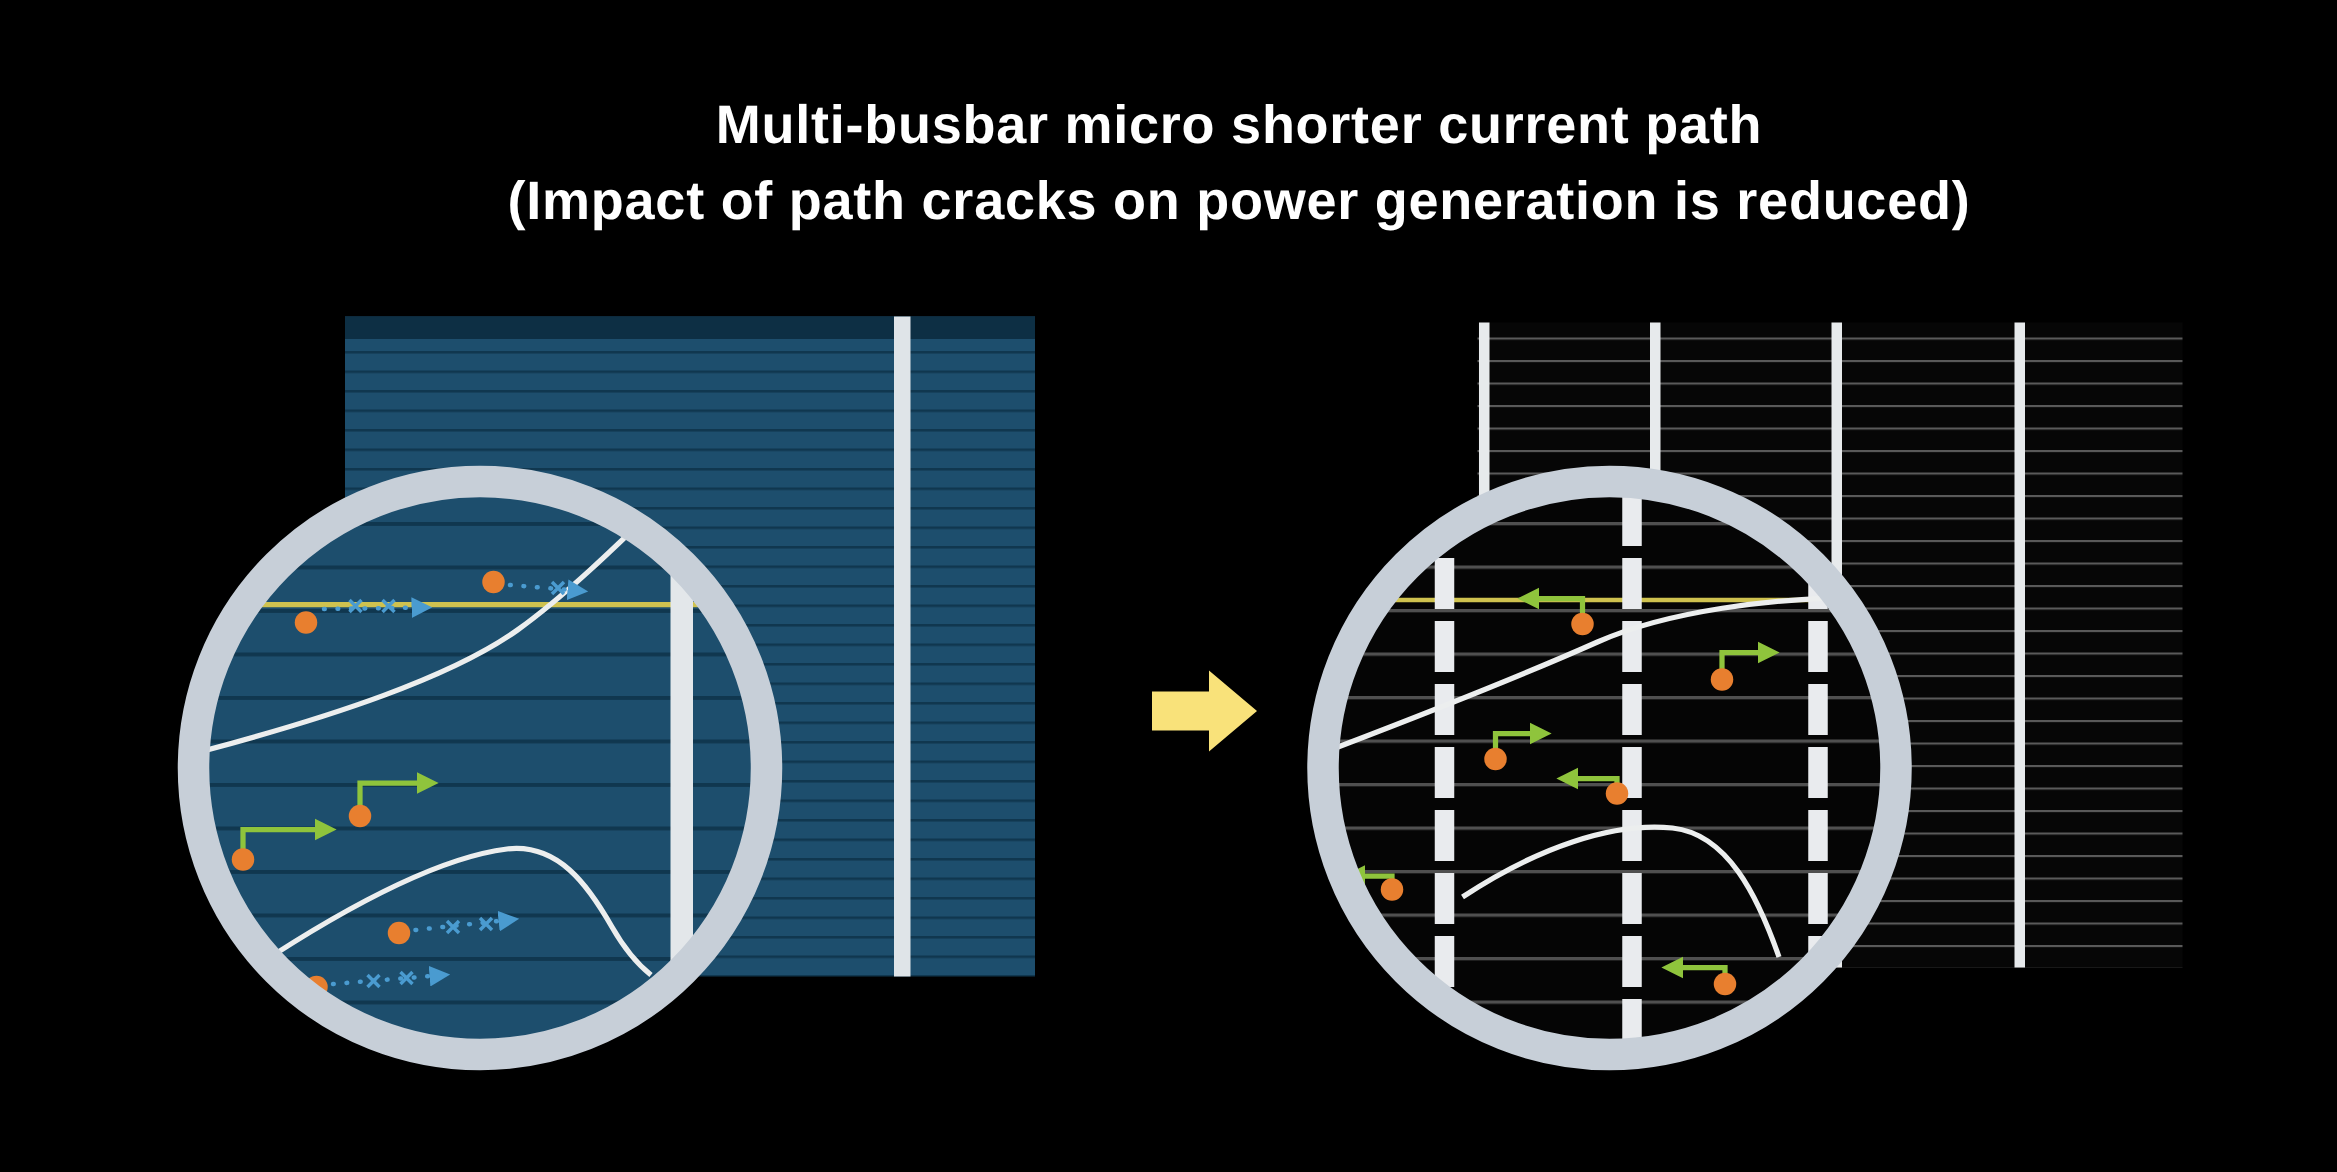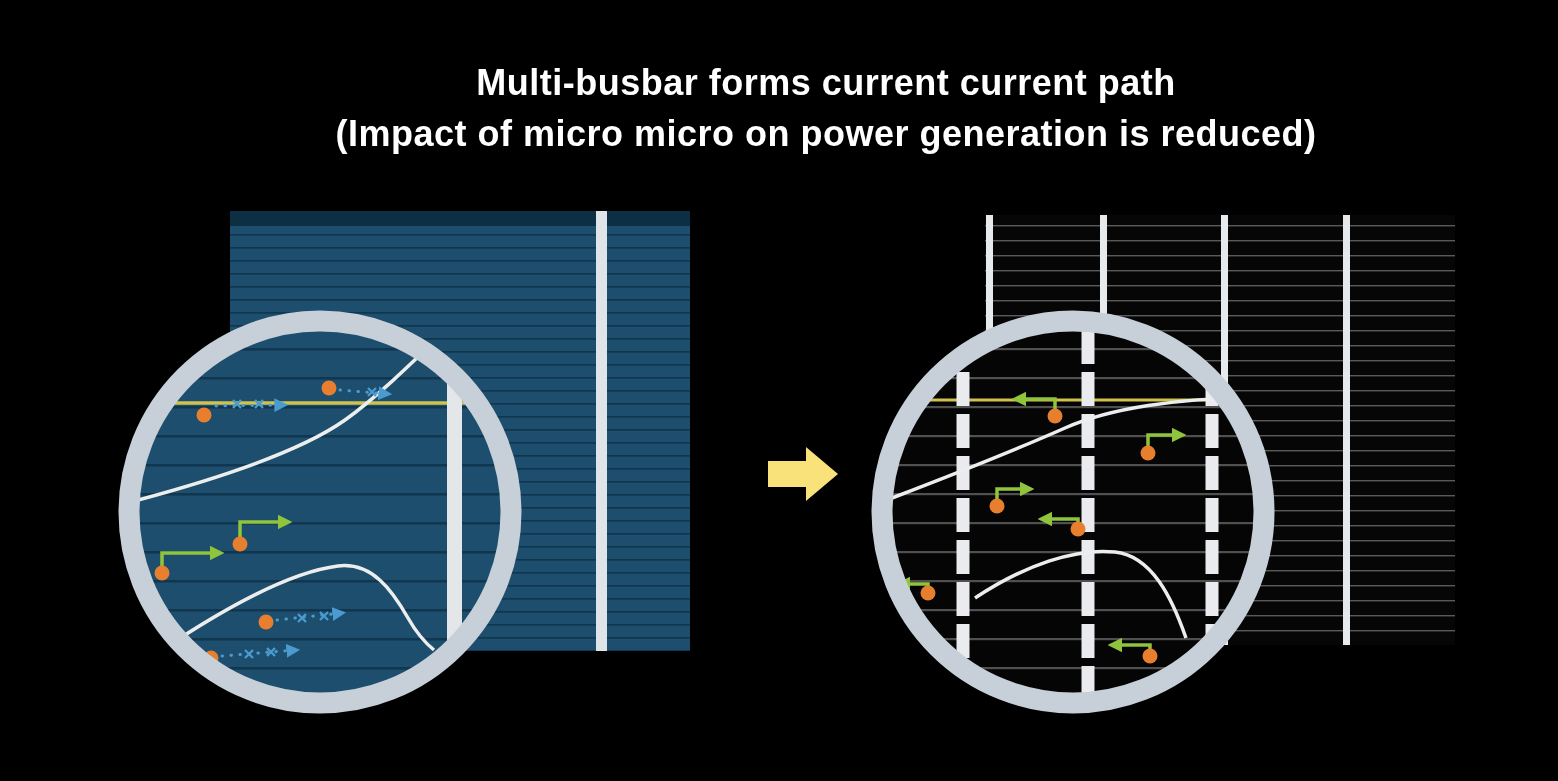--- a/index.html
+++ b/index.html
@@ -9,22 +9,22 @@
          text-align:center;color:#fff;font-weight:bold;font-size:36px;
          line-height:51px;letter-spacing:.5px;white-space:nowrap;}
   svg.diagram{position:absolute;left:0;top:0;}
 </style>
 </head>
 <body>
 
 <div class="page">
 
   <div class="title">
-    <div class="title-line">Multi-busbar forms current current path</div>
-    <div class="title-line">(Impact of micro micro on power generation is reduced)</div>
+    <div class="title-line">Multi-busbar micro shorter current path</div>
+    <div class="title-line">(Impact of path cracks on power generation is reduced)</div>
   </div>
 
   <svg class="diagram" width="1558" height="781" viewBox="0 0 1558 781">
     <defs>
       <pattern id="pat-blue" width="8" height="13" patternUnits="userSpaceOnUse">
         <rect width="8" height="13" fill="#1d4e6d"></rect>
         <rect width="8" height="1.7" fill="#10374f"></rect>
       </pattern>
       <pattern id="pat-blue-zoom" width="8" height="29" patternUnits="userSpaceOnUse">
         <rect width="8" height="29" fill="#1d4e6d"></rect>

